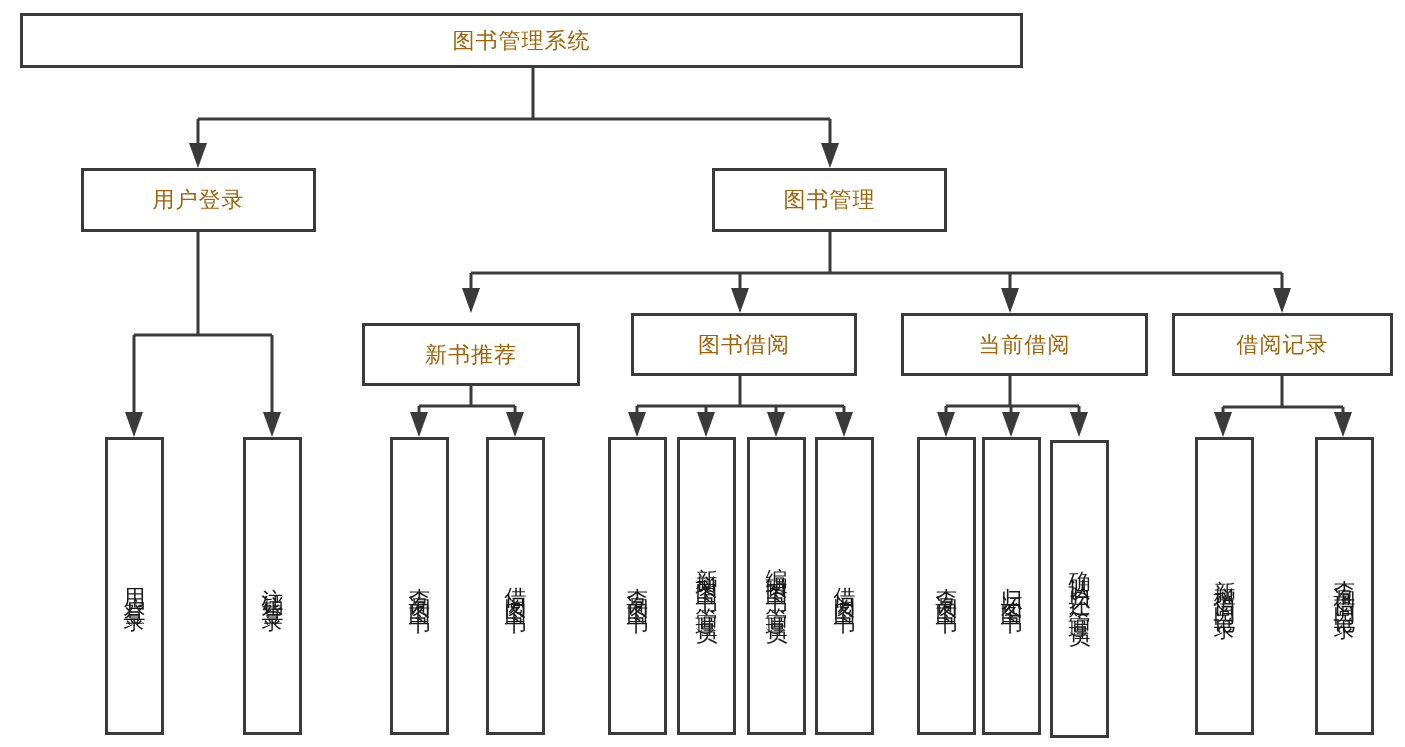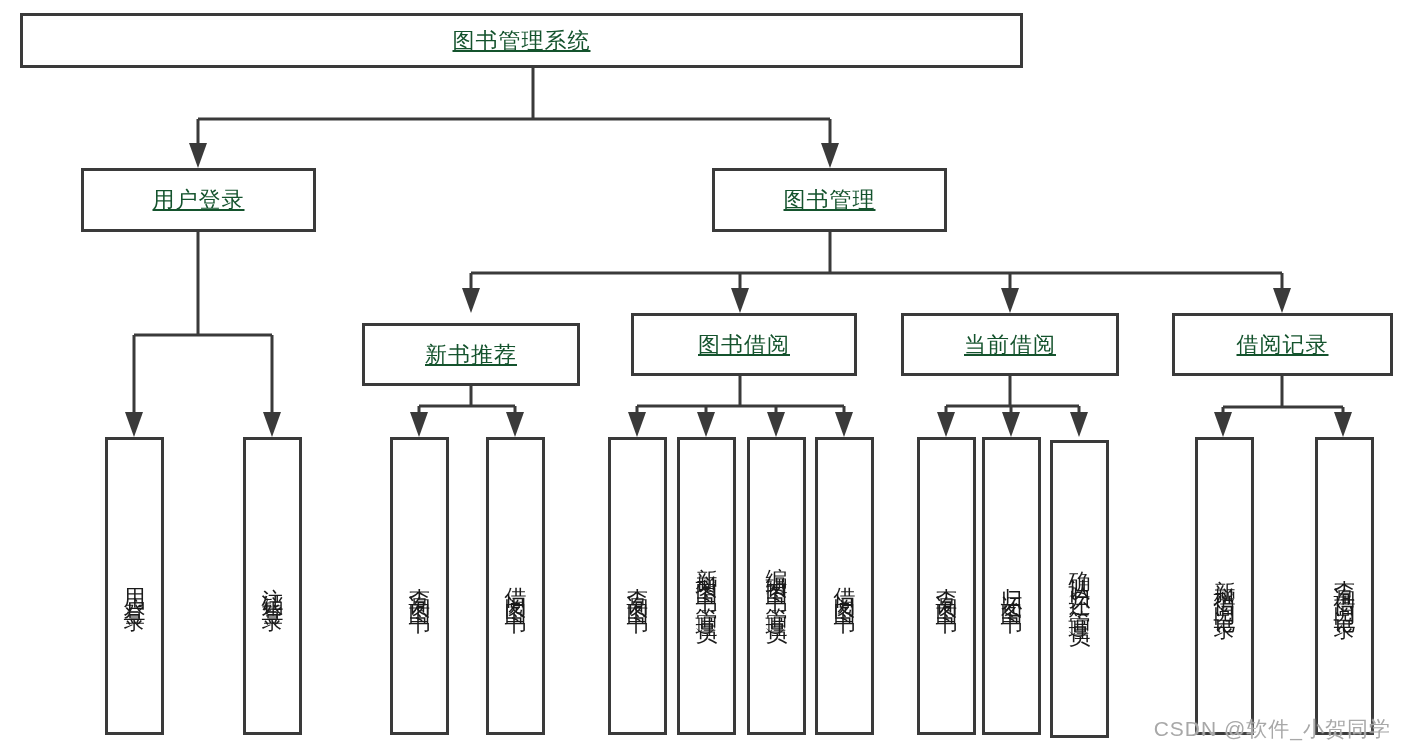--- a/index.html
+++ b/index.html
@@ -13,23 +13,22 @@
   .connectors {
     position:absolute; left:0; top:0; width:1405px; height:747px;
     z-index:1;
   }
   .box {
     position:absolute;
     box-sizing:border-box;
     border:3px solid #3a3a3a;
     background:#ffffff;
     display:flex; align-items:center; justify-content:center;
-    font-size:22px; letter-spacing:1px; color:#14532d;
+    font-size:22px; letter-spacing:1px; color:#a16207;
     z-index:2;
-    text-decoration:underline;
   }
   .vbox {
     position:absolute;
     box-sizing:border-box;
     border:3px solid #3a3a3a;
     background:#ffffff;
     display:flex; align-items:center; justify-content:center;
     width:59px; top:437px; height:298px;
     z-index:2;
   }
@@ -102,21 +101,21 @@
     </g>
   </svg>
 
   <div class="box" style="left:20px; top:13px; width:1003px; height:55px;">图书管理系统</div>
 
   <div class="box" style="left:81px; top:168px; width:235px; height:64px;">用户登录</div>
   <div class="box" style="left:712px; top:168px; width:235px; height:64px;">图书管理</div>
 
   <div class="box" style="left:362px; top:313px; width:218px; height:63px;margin-top:10px;">新书推荐</div>
   <div class="box" style="left:631px; top:313px; width:226px; height:63px;">图书借阅</div>
-  <div class="box" style="left:901px; top:313px; width:218px; height:63px;">当前借阅</div>
+  <div class="box" style="left:901px; top:313px; width:247px; height:63px;">当前借阅</div>
   <div class="box" style="left:1172px; top:313px; width:221px; height:63px;">借阅记录</div>
 
   <div class="vbox" style="left:105px;">
     <span class="vtext">用户登录</span>
   </div>
   <div class="vbox" style="left:243px;">
     <span class="vtext">注销登录</span>
   </div>
 
   <div class="vbox" style="left:390px;">
@@ -149,15 +148,14 @@
     <span class="vtext">确认归还（管理员）</span>
   </div>
 
   <div class="vbox" style="left:1195px;">
     <span class="vtext">新增借阅记录</span>
   </div>
   <div class="vbox" style="left:1315px;">
     <span class="vtext">查询借阅记录</span>
   </div>
 
-  <div class="watermark">CSDN @软件_小贺同学</div>
 
 </div>
 
 </body></html>

